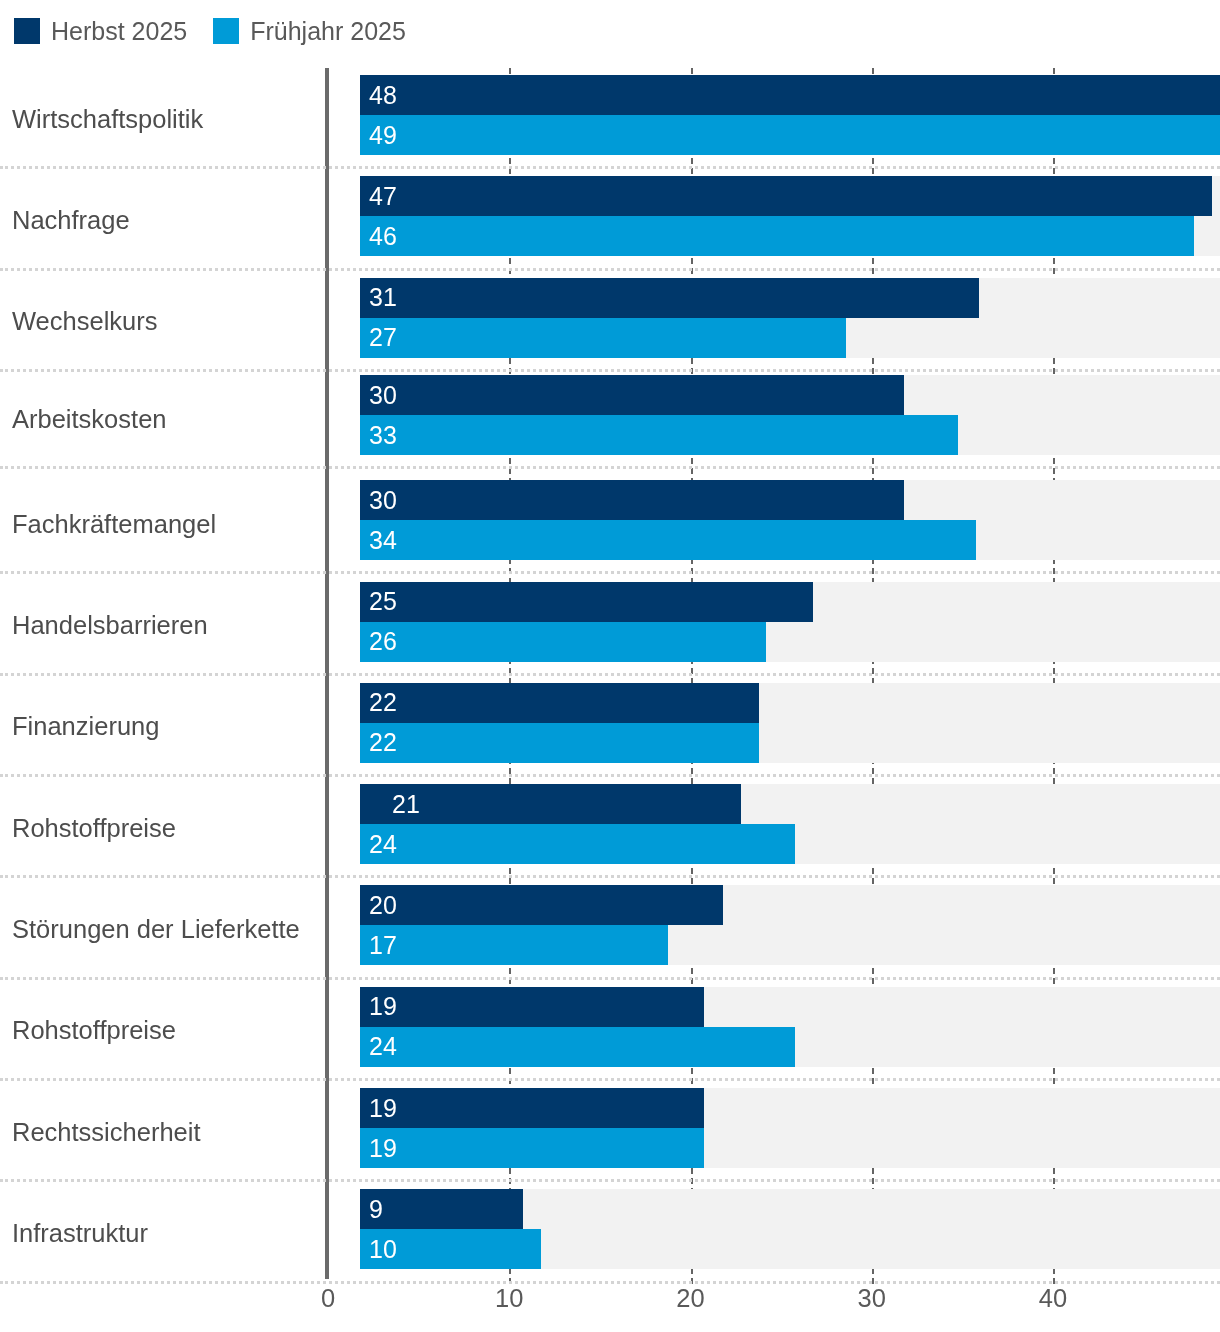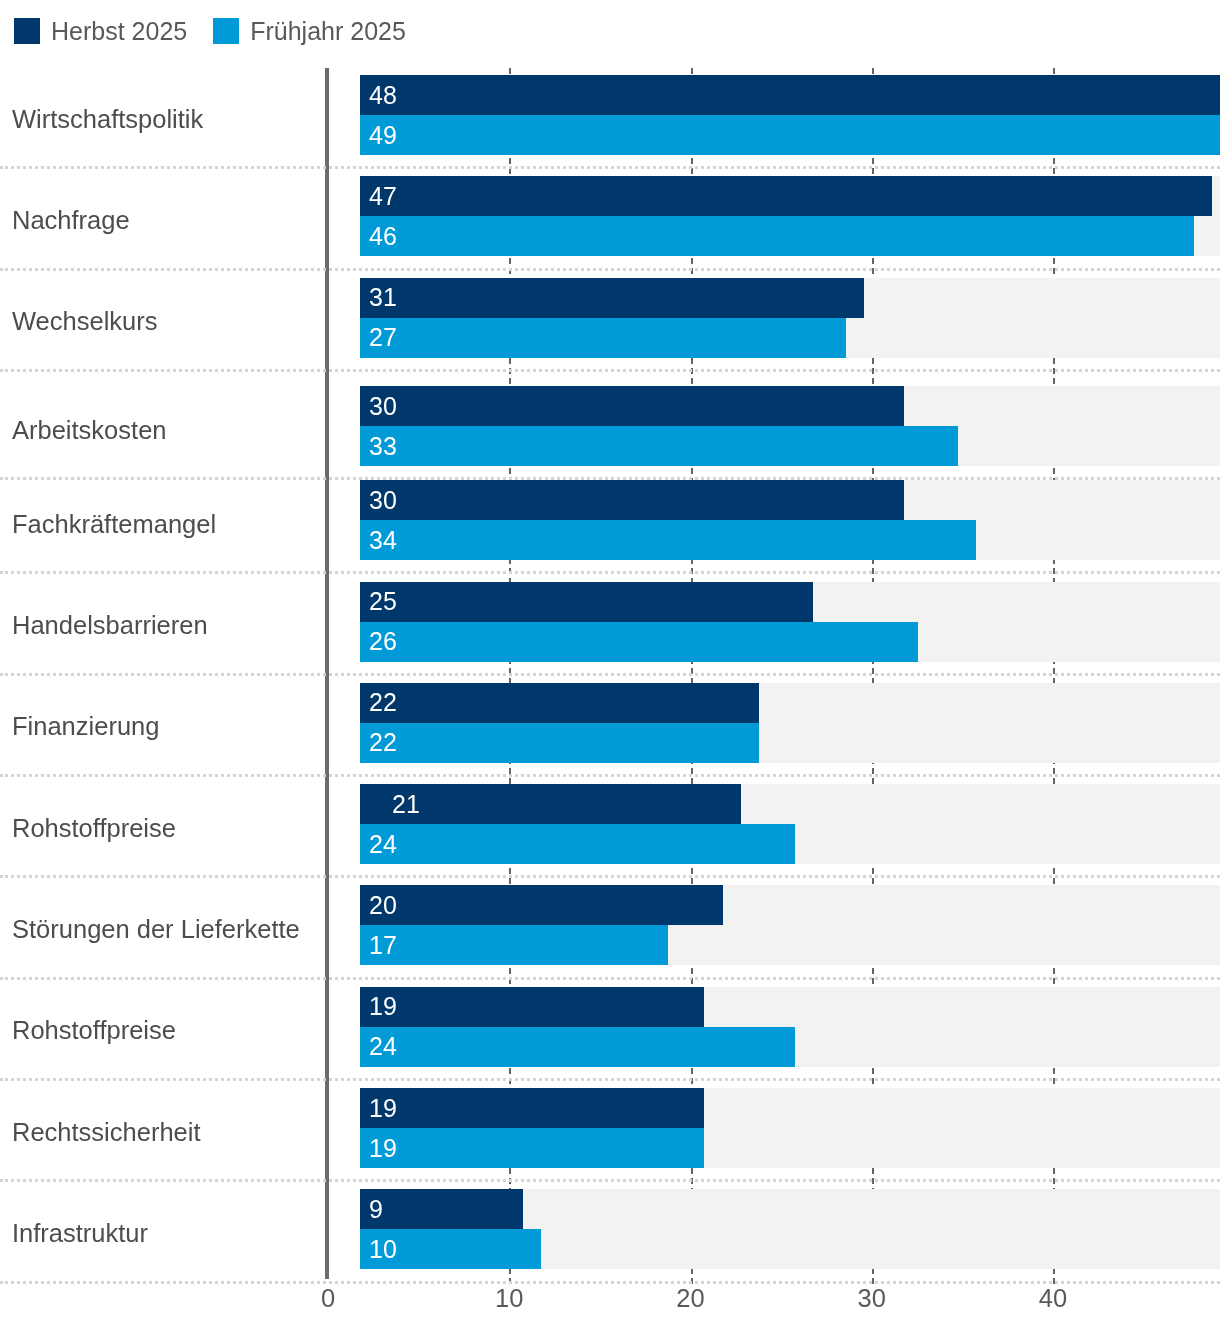--- a/index.html
+++ b/index.html
@@ -202,30 +202,30 @@
           <div class="bar secondary" style="width: 833.75px;">
             <span>46</span>
           </div>
         </div>
         <div class="row-sep"></div>
       </div>
       <div class="row" style="top: 202.6px;">
         <div class="row-label">Wechselkurs</div>
         <div class="bars">
           <div class="track"></div>
-          <div class="bar primary" style="width: 504px;">
+          <div class="bar primary" style="width: 619px;">
             <span>31</span>
           </div>
           <div class="bar secondary" style="width: 486px; align-items: center;">
             <span>27</span>
           </div>
         </div>
         <div class="row-sep"></div>
       </div>
-      <div class="row" style="top: 311px; padding-left: 47px;">
+      <div class="row" style="top: 300px; padding-left: 47px;">
         <div class="row-label">Arbeitskosten</div>
         <div class="bars">
           <div class="track"></div>
           <div class="bar primary" style="width: 543.75px;">
             <span>30</span>
           </div>
           <div class="bar secondary" style="width: 598.125px;">
             <span>33</span>
           </div>
         </div>
@@ -244,21 +244,21 @@
         </div>
         <div class="row-sep"></div>
       </div>
       <div class="row" style="top: 506.5px;">
         <div class="row-label">Handelsbarrieren</div>
         <div class="bars">
           <div class="track"></div>
           <div class="bar primary" style="width: 453.125px;">
             <span>25</span>
           </div>
-          <div class="bar secondary" style="width: 558px;">
+          <div class="bar secondary" style="width: 406px;">
             <span>26</span>
           </div>
         </div>
         <div class="row-sep"></div>
       </div>
       <div class="row" style="top: 607.8px;">
         <div class="row-label">Finanzierung</div>
         <div class="bars">
           <div class="track"></div>
           <div class="bar primary" style="width: 398.75px;">

